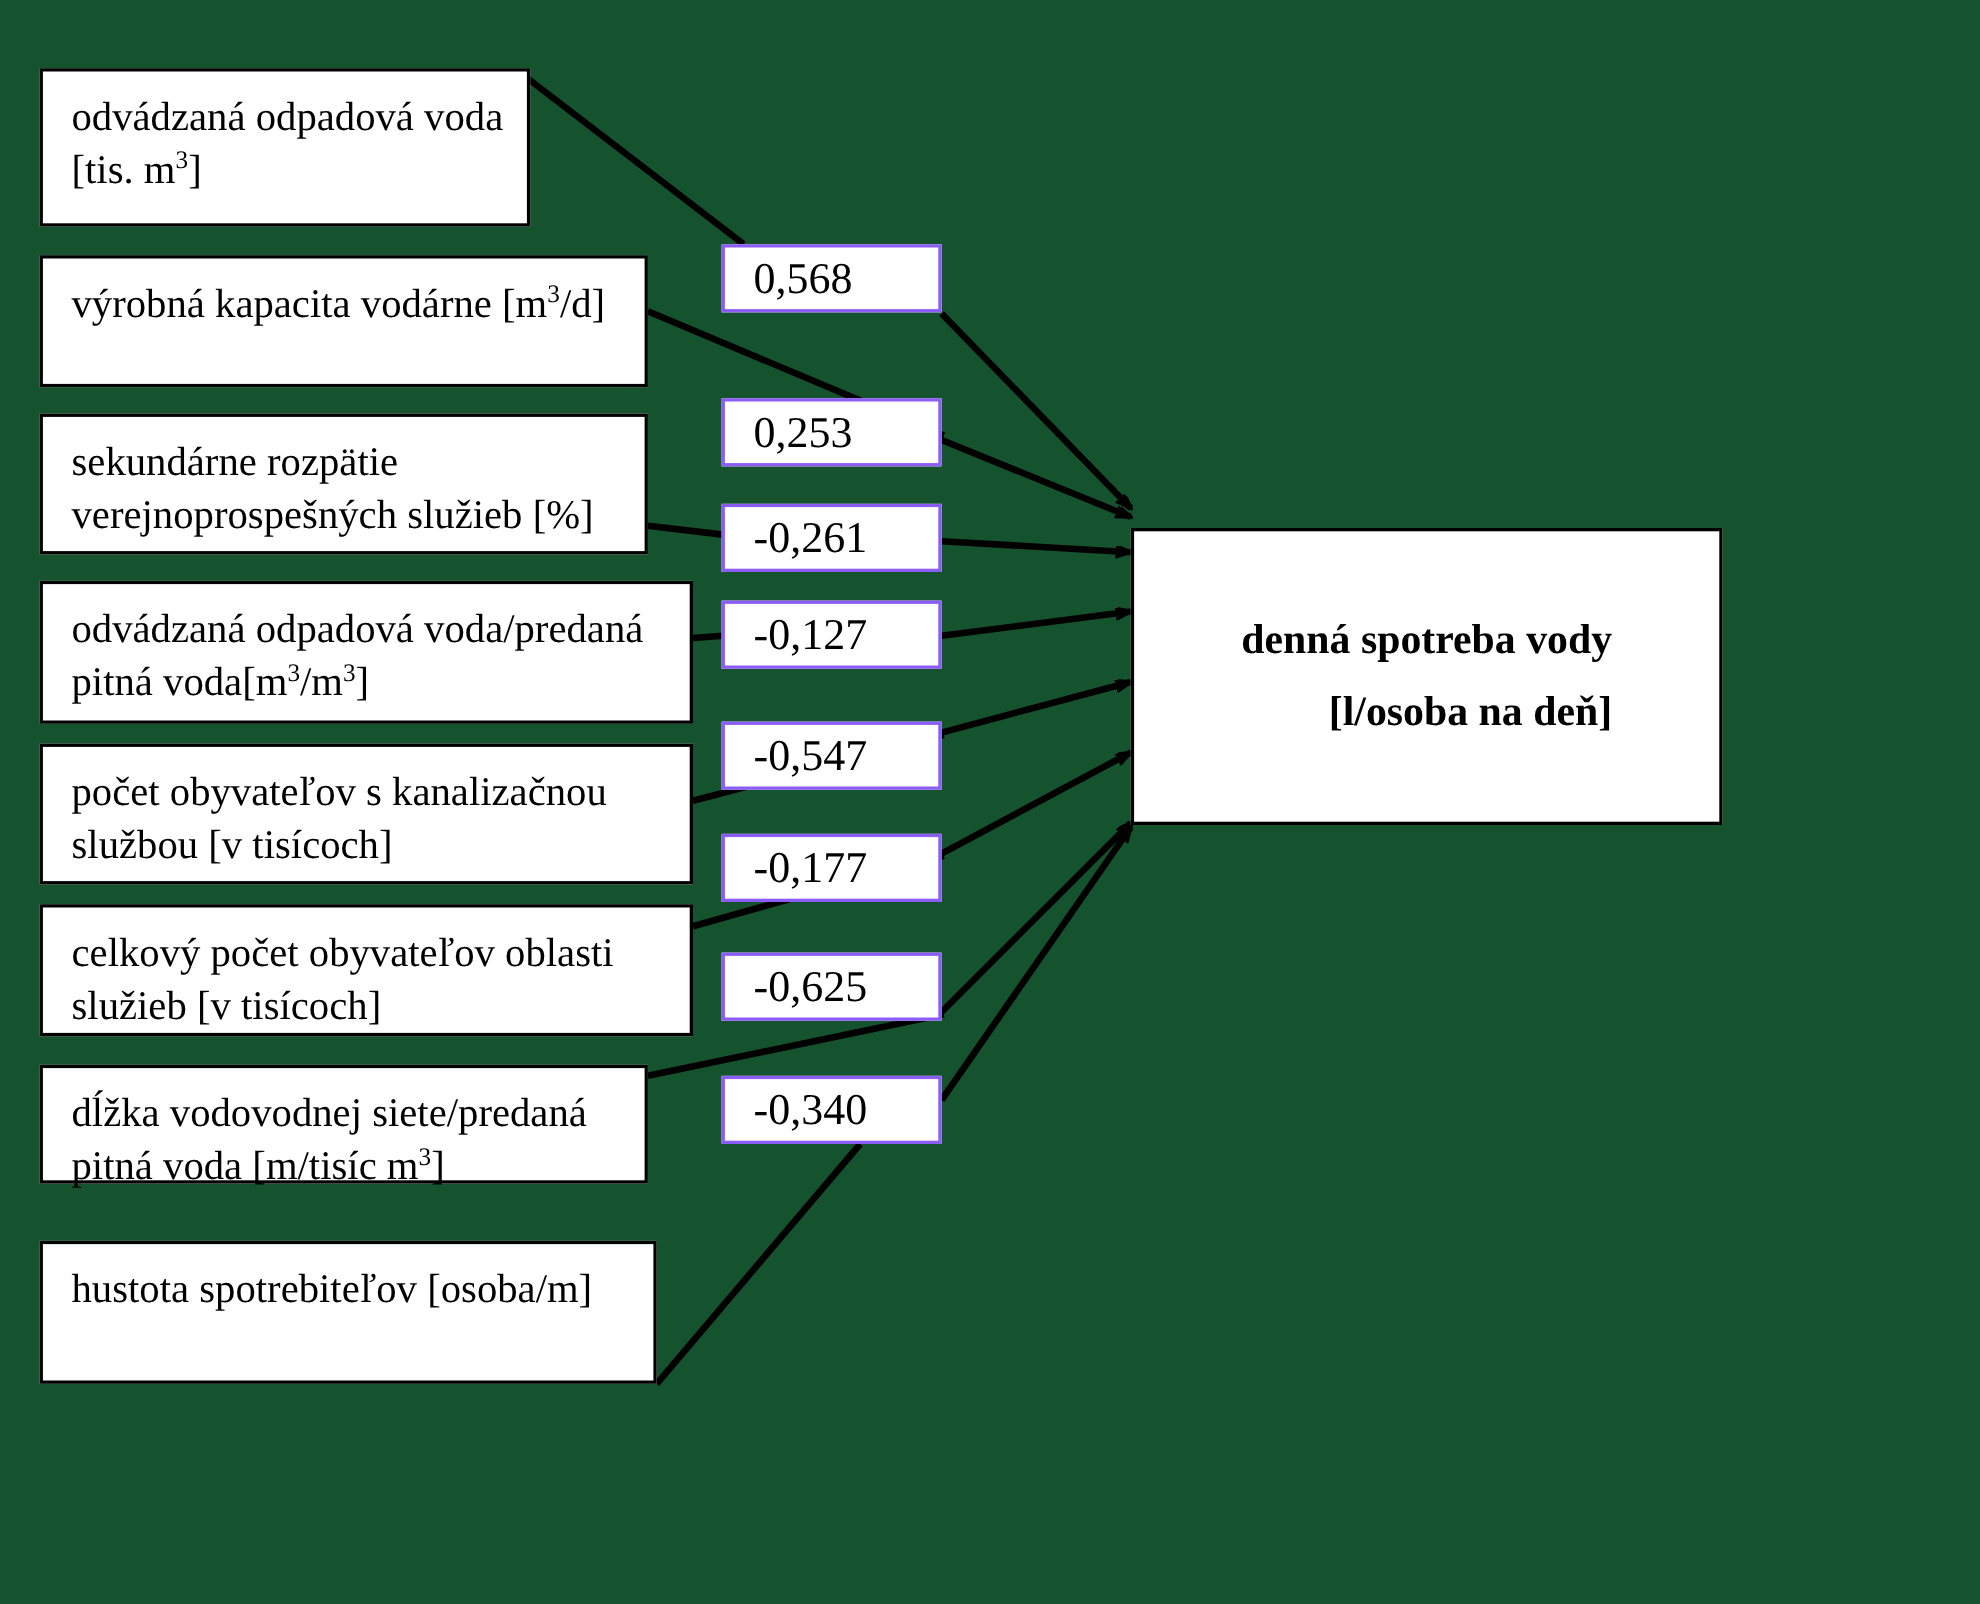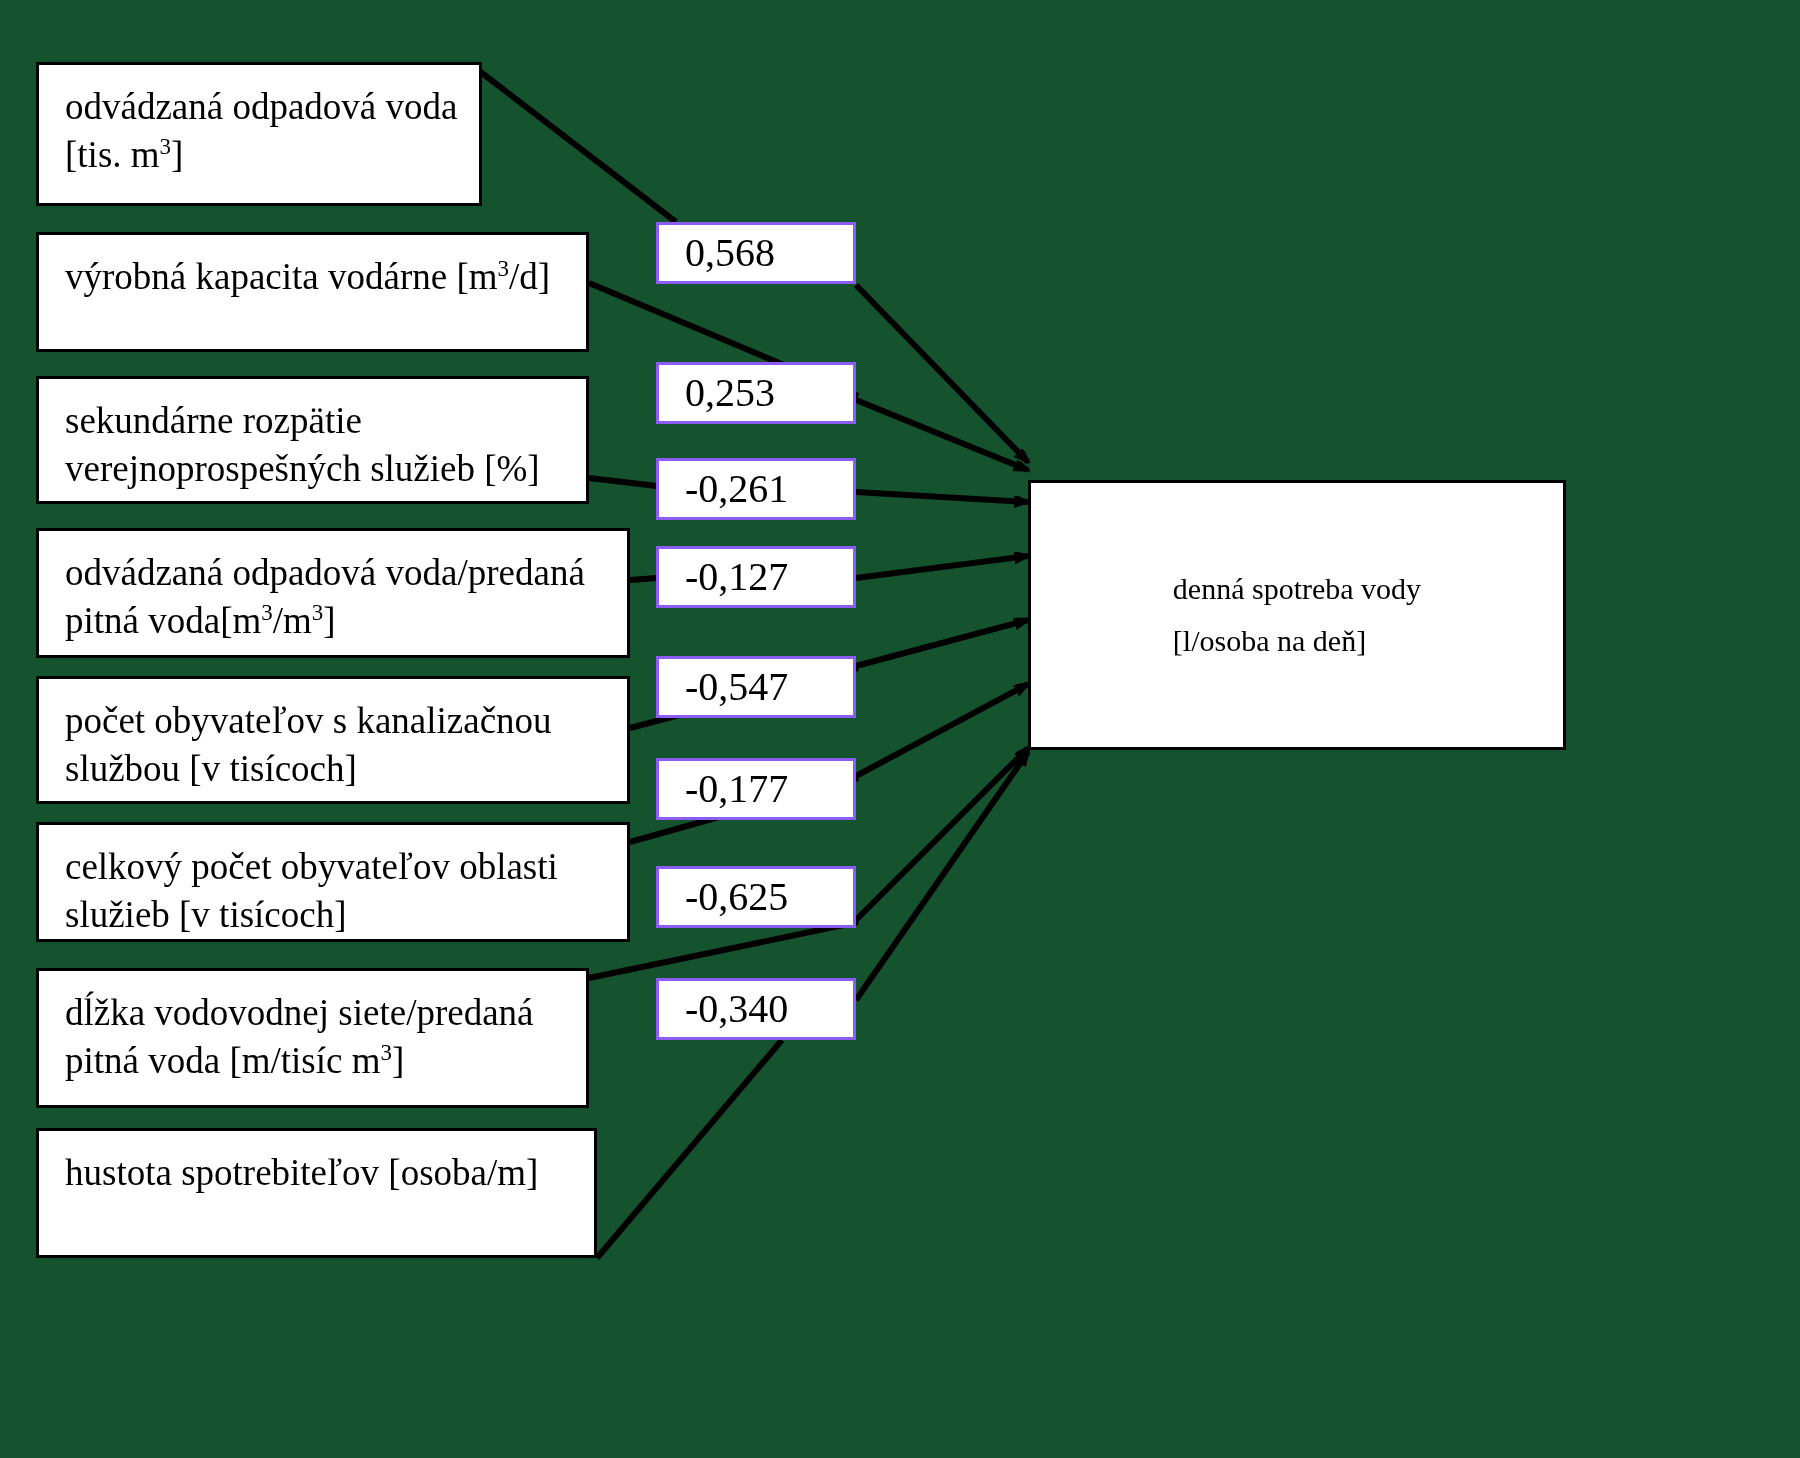--- a/index.html
+++ b/index.html
@@ -39,24 +39,24 @@
     color: #000000;
     white-space: pre-line;
   }
   .node.target {
     border-width: 3px;
     align-items: center;
     justify-content: center;
     padding: 10px 20px;
   }
   .node.target .label {
-    font-weight: normal;
-    text-align: left;
+    font-weight: bold;
+    text-align: right;
     line-height: 1.72;
-    font-size: 30px;
+    font-size: 38px;
   }
   .coef {
     position: absolute;
     box-sizing: border-box;
     border: 3px solid #8b5cf6;
     background: #ffffff;
     display: flex;
     align-items: center;
     padding-left: 26px;
     z-index: 4;
@@ -126,21 +126,21 @@
   </div>
 
   <div class="node" style="left:36px; top:822px; width:594px; height:120px;">
     <span class="label">celkový počet obyvateľov oblasti<br>služieb [v tisícoch]</span>
   </div>
 
   <div class="node" style="left:36px; top:676px; width:594px; height:128px;">
     <span class="label">počet obyvateľov s kanalizačnou<br>službou [v tisícoch]</span>
   </div>
 
-  <div class="node" style="left:36px; top:968px; width:553px; height:140px;">
+  <div class="node" style="left:36px; top:968px; width:553px; height:108px;">
     <span class="label">dĺžka vodovodnej siete/predaná<br>pitná voda [m/tisíc m<sup>3</sup>]</span>
   </div>
 
   <div class="node" style="left:36px; top:1128px; width:561px; height:130px;">
     <span class="label">hustota spotrebiteľov [osoba/m]</span>
   </div>
 
   <div class="coef" style="left:656px; top:222px; width:200px; height:62px;">
     <span class="label">0,568</span>
   </div>

